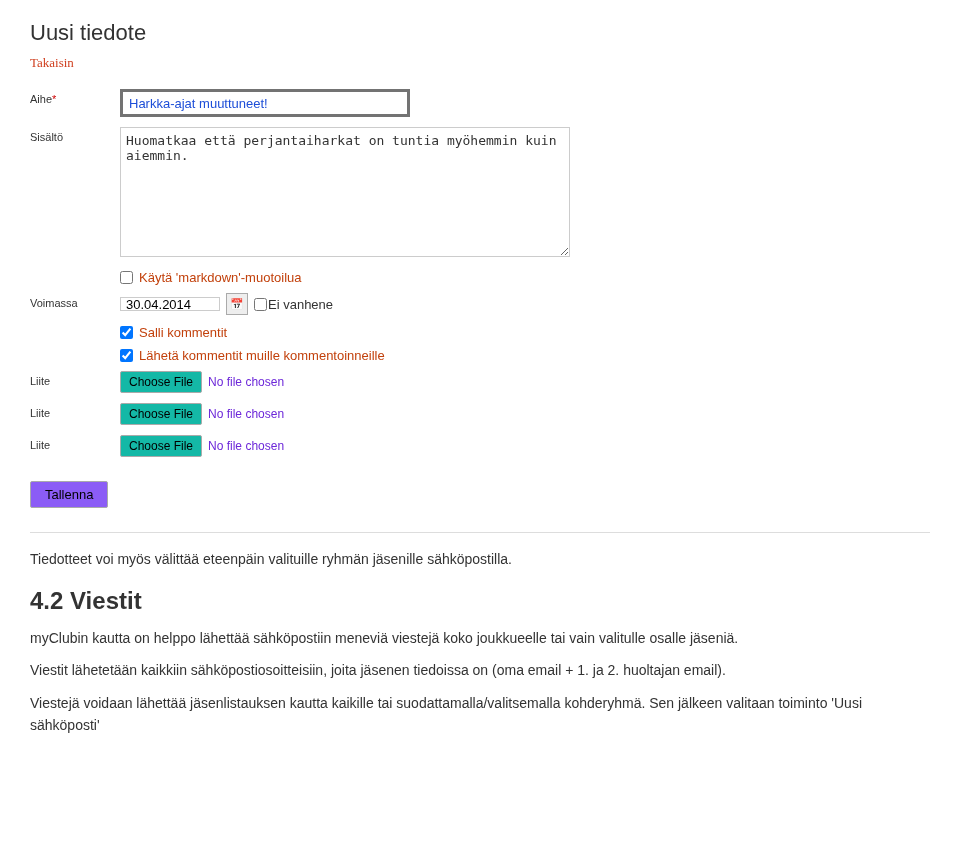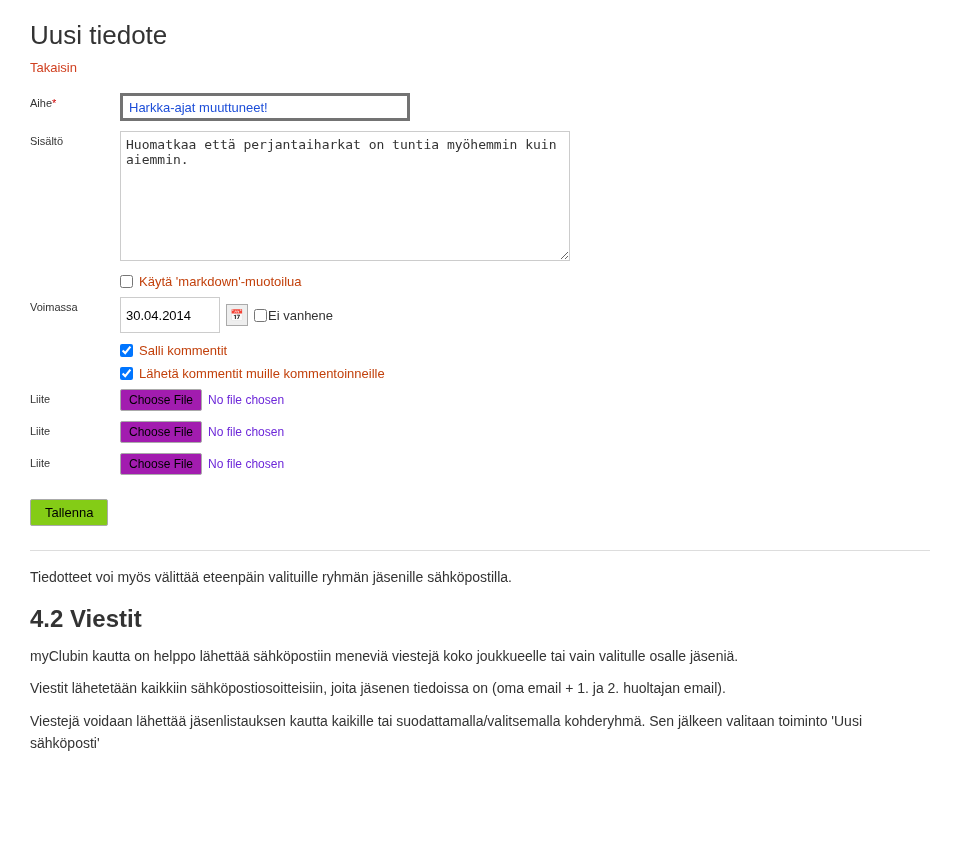--- a/index.html
+++ b/index.html
@@ -4,31 +4,32 @@
   <style>
     * { box-sizing: border-box; margin: 0; padding: 0; }
     body {
       font-family: Arial, sans-serif;
       font-size: 14px;
       color: #333;
       background: #fff;
       padding: 20px 30px;
     }
     h1.page-title {
-      font-size: 26px;
+      font-size: 22px;
       font-weight: normal;
       color: #333;
       margin-bottom: 8px;
     }
     a.back-link {
       color: #d04020;
       text-decoration: none;
       font-size: 13px;
       display: inline-block;
       margin-bottom: 18px;
+      font-family: Liberation Serif, serif;
     }
 
     .form-section {
       margin-bottom: 6px;
     }
     .form-row {
       display: flex;
       align-items: flex-start;
       margin-bottom: 10px;
     }
@@ -79,21 +80,21 @@
       color: #c2410c;
     }
 
     .voimassa-wrap {
       display: flex;
       align-items: center;
       gap: 6px;
     }
     .date-input {
       width: 100px;
-      height: 36px;
+      height: 14px;
       padding: 2px 5px;
       border: 1px solid #ccc;
       font-size: 13px;
     }
     .calendar-btn {
       width: 22px;
       height: 22px;
       border: 1px solid #aaa;
       background: #eee;
       cursor: pointer;
@@ -109,40 +110,40 @@
     }
     .ei-vanhene-wrap input[type="checkbox"] { margin: 0; }
     .ei-vanhene-wrap label { font-size: 13px; }
 
     .file-input-row {
       display: flex;
       align-items: center;
       gap: 6px;
     }
     .choose-file-btn {
-      background: #a21caf;
+      background: #14b8a6;
       border: 1px solid #aaa;
       padding: 3px 8px;
       font-size: 12px;
       cursor: pointer;
       border-radius: 2px;
     }
     .no-file-text {
       font-size: 12px;
       color: #6d28d9;
     }
 
     .divider {
       border: none;
       border-top: 1px solid #ddd;
       margin: 18px 0;
     }
 
     .save-btn {
-      background: #84cc16;
+      background: #8b5cf6;
       border: 1px solid #aaa;
       padding: 5px 14px;
       font-size: 13px;
       cursor: pointer;
       border-radius: 2px;
       margin-top: 10px;
       margin-bottom: 6px;
     }
 
     .info-text {

